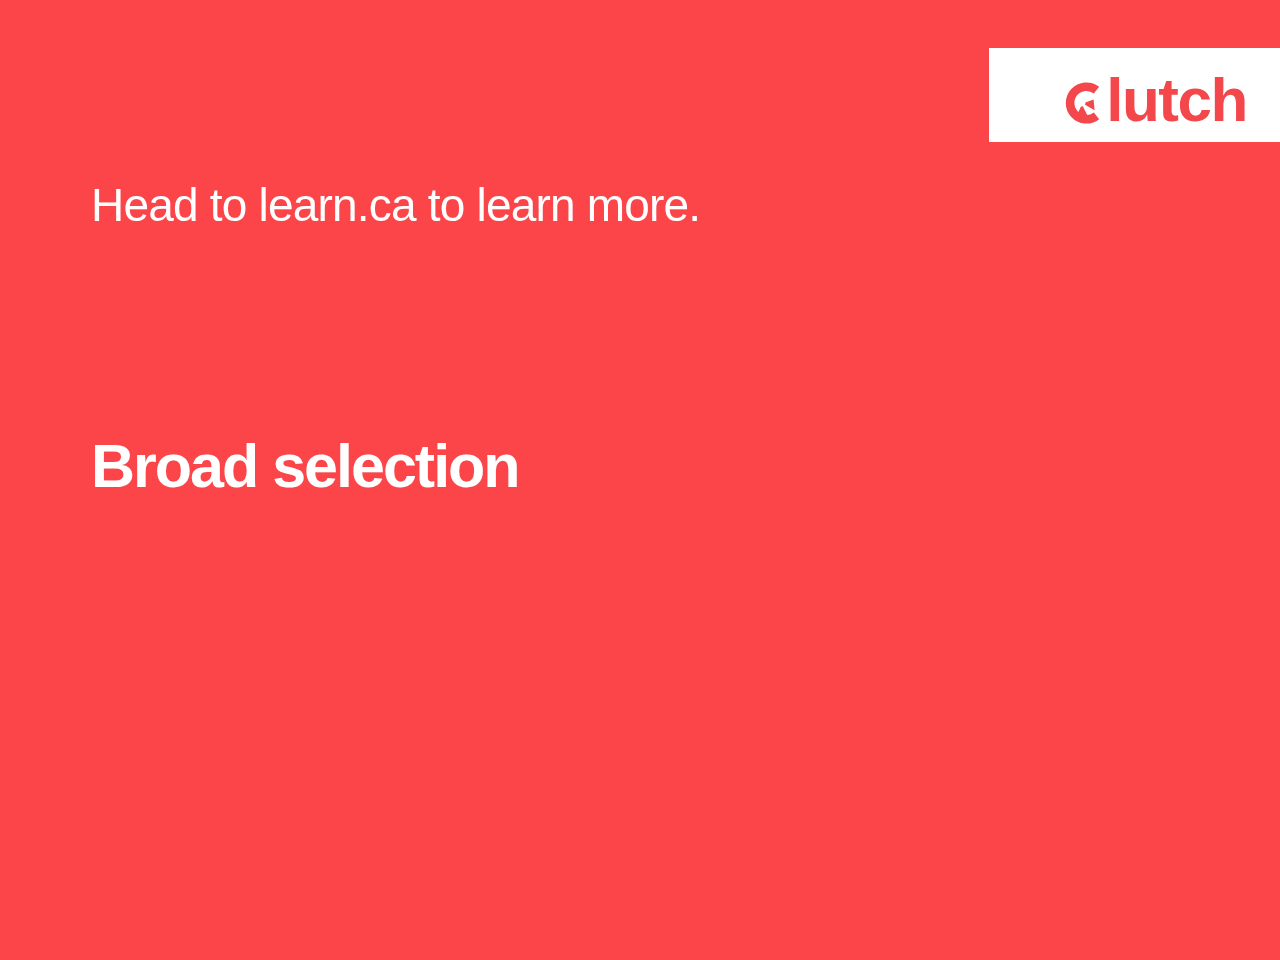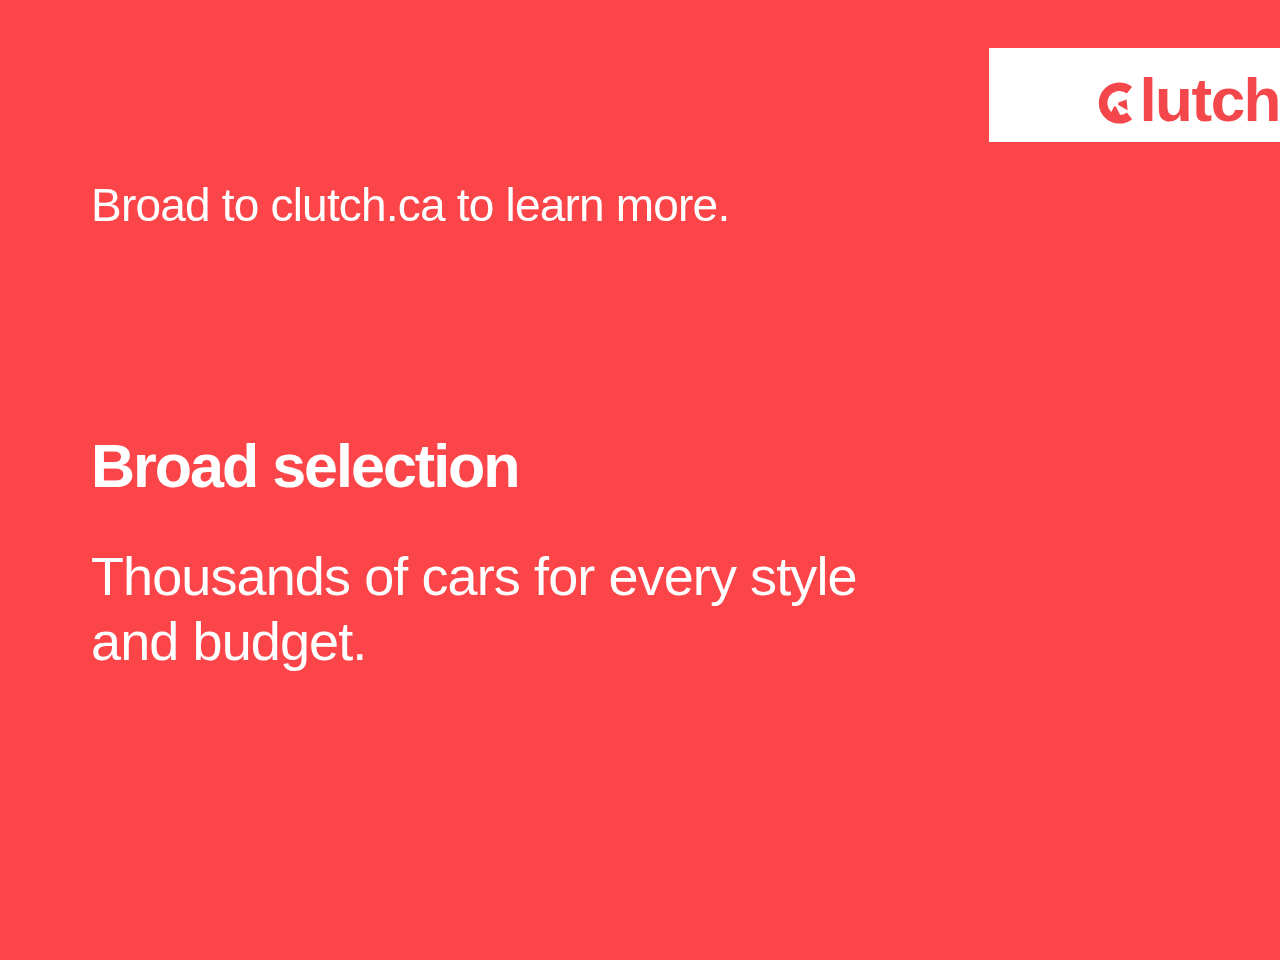--- a/index.html
+++ b/index.html
@@ -26,21 +26,21 @@
   
   #logo-plate {
     position: absolute;
     left: 989px;
     top: 48px;
     width: 291px;      
     height: 94px;
     background: #ffffff;
     display: flex;
     align-items: center;
-    justify-content: flex-end;
+    justify-content: center;
     padding-left: 38px;
     box-sizing: border-box;
   }
 
   #logo-lockup {
     display: flex;
     align-items: flex-end;
     height: 62px;
   }
 
@@ -120,22 +120,18 @@
         <path d="M22.8 22.4 L33.6 18.4 L34.6 29.2 Z" fill="#f4474b"></path>
         <path d="M20.4 21.6 L12.0 14.4 L9.8 24.8 Z" fill="#f4474b" opacity="0"></path>
 
         <circle cx="22" cy="22.2" r="3.3" fill="#ffffff"></circle>
       </svg>
 
       <span class="logo-word">lutch</span>
     </div>
   </div>
 
-  <div id="eyebrow">Broad to clutch.ca to learn more.</div>
+  <div id="eyebrow">Head to learn.ca to learn more.</div>
 
   <div id="headline">Broad selection</div>
 
-  <div id="subhead">
-    <span class="line">Thousands of cars for every style</span>
-    <span class="line">and budget.</span>
-  </div>
 
 </div>
 
 </body></html>

